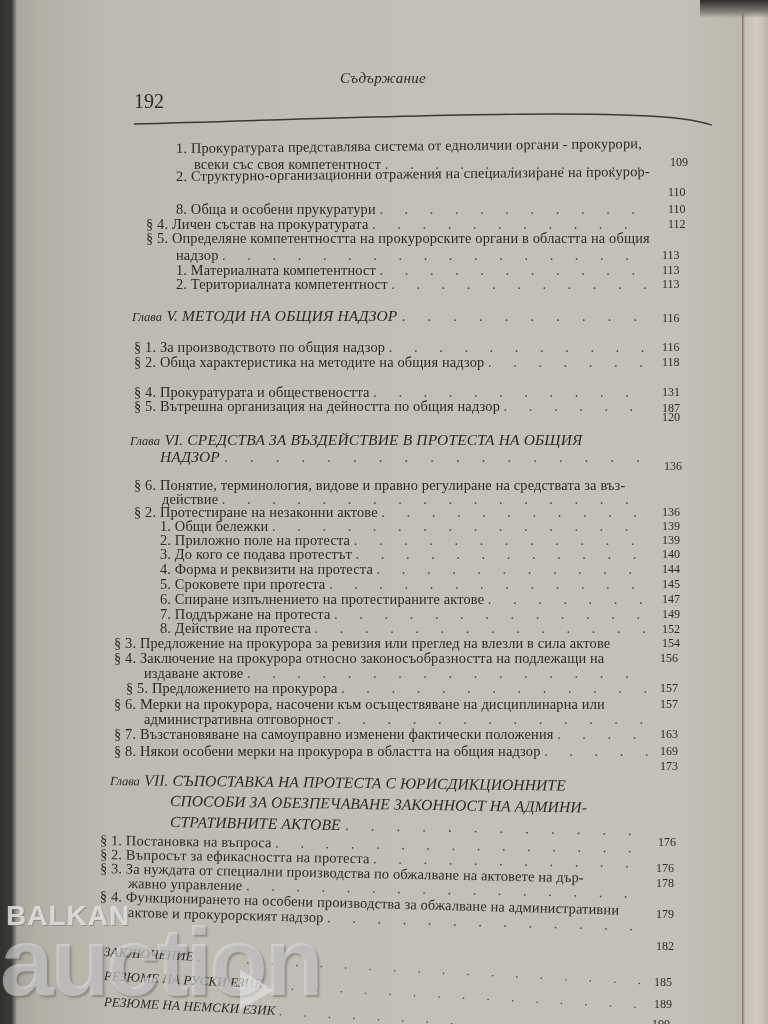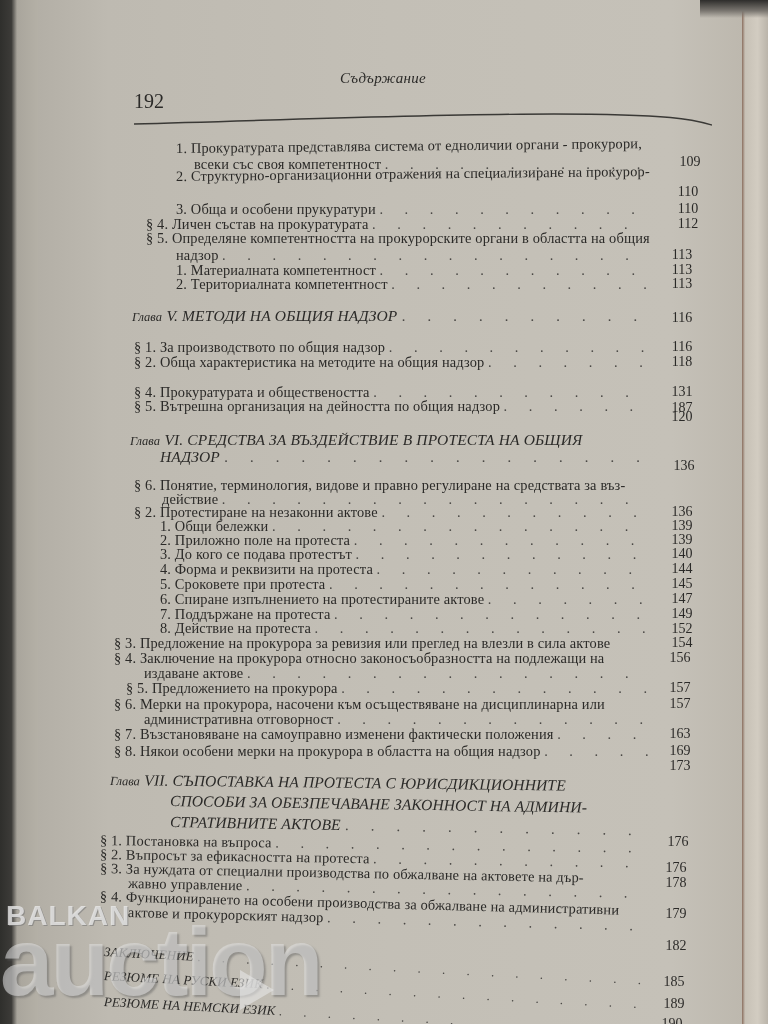--- a/index.html
+++ b/index.html
@@ -36,21 +36,21 @@
     position:absolute; left:134px; top:112px; width:578px; height:14px;
   }
   .toc { position:absolute; left:0; top:8px; width:768px; height:1024px; }
   .row {
     position:absolute; font-size:14.4px; line-height:16px; white-space:nowrap;
     transform-origin:left center;
   }
   .row .t { letter-spacing:0.15px; }
   .row .dots { letter-spacing:9px; color:#4a4845; }
   .pg {
-    position:absolute; font-size:14px; line-height:16px; text-align:center;
+    position:absolute; font-size:12px; line-height:16px; text-align:left;
     width:40px;
     font-family:Liberation Serif, serif;
   }
   .chap { font-style:italic; font-size:15.5px; letter-spacing:0.6px; }
   .chap .lbl { font-size:12.5px; letter-spacing:0; }
   .watermark {
     position:absolute; left:0; top:900px; width:380px; height:124px; pointer-events:none;text-align:right;
   }
   .wm-balkan {
     position:absolute; left:6px; top:0px; font-family:"Liberation Sans", sans-serif;
@@ -87,21 +87,21 @@
 
 <div class="toc">
 
   <div class="row" style="left:176px;top:132px;transform:rotate(-0.6deg);"><span class="t">1. Прокуратурата представлява система  от едноличии органи - прокурори,</span></div>
   <div class="row" style="left:194px;top:148px;"><span class="t">всеки със своя компетентност</span> <span class="dots">. . . . . . . . . . .</span></div>
   <div class="pg" style="left:670px;top:146px;">109</div>
 
   <div class="row" style="left:176px;top:160px;transform:rotate(-0.6deg);"><span class="t">2. Структурно-организационни отражения на специализиране на прокурор-</span></div>
   <div class="pg" style="left:668px;top:176px;">110</div>
 
-  <div class="row" style="left:176px;top:193px;"><span class="t">3. Обща и особени прукуратури</span> <span class="dots">. . . . . . . . . . .</span></div>
+  <div class="row" style="left:176px;top:193px;"><span class="t">8. Обща и особени прукуратури</span> <span class="dots">. . . . . . . . . . .</span></div>
   <div class="pg" style="left:668px;top:193px;">110</div>
 
   <div class="row" style="left:146px;top:208px;"><span class="t">§ 4. Личен състав на прокуратурата</span> <span class="dots">. . . . . . . . . . .</span></div>
   <div class="pg" style="left:668px;top:208px;">112</div>
 
   <div class="row" style="left:146px;top:222px;"><span class="t">§ 5. Определяне компетентността на прокурорските органи в областта  на общия</span></div>
   <div class="row" style="left:176px;top:239px;"><span class="t">надзор</span> <span class="dots">. . . . . . . . . . . . . . . . .</span></div>
   <div class="pg" style="left:662px;top:239px;">113</div>
 
   <div class="row" style="left:176px;top:254px;"><span class="t">1. Материалната  компетентност</span> <span class="dots">. . . . . . . . . . .</span></div>

